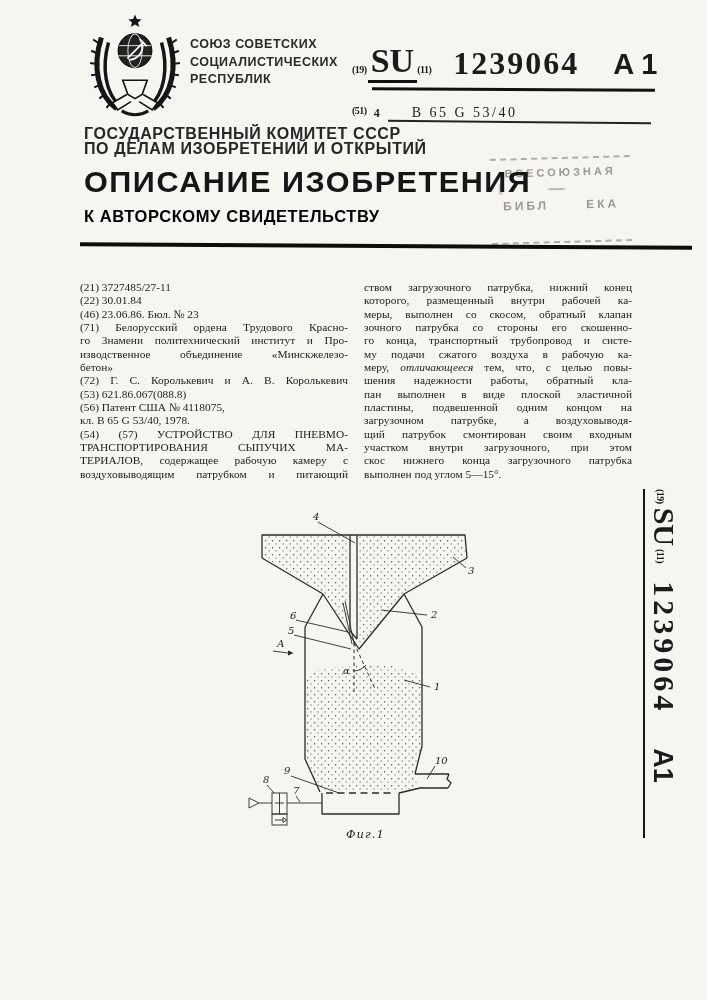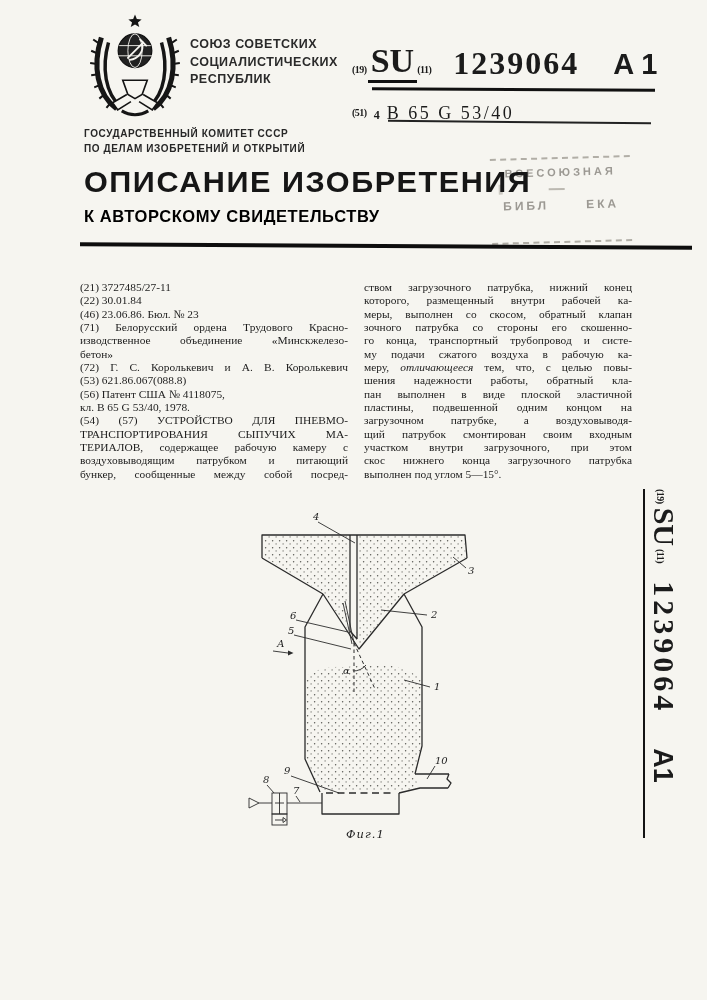--- a/index.html
+++ b/index.html
@@ -23,27 +23,27 @@
   .su  { font-size:34px; font-weight:bold; line-height:1; padding:0 3px 2px 3px;
          border-bottom:3px solid #111; margin-left:1px; }
   .num { font-size:32px; font-weight:bold; line-height:1; letter-spacing:2px; margin-left:22px; padding-bottom:4px; }
   .kind{ font-size:29px; font-weight:bold; line-height:1; margin-left:34px; padding-bottom:4px;
          font-family:"Liberation Sans", sans-serif; }
   .num-underline { position:absolute; left:372px; top:88px; width:283px; height:2.5px;
          background:#111; transform:rotate(.35deg); }
   .ipc-row { position:absolute; left:352px; top:103px; white-space:nowrap; }
   .ipc-row .tag { top:-3px; }
   .ipc-ed  { font-size:12px; font-weight:bold; margin-left:3px; }
-  .ipc-val { font-size:18px; letter-spacing:2.5px; margin-left:3px; }
+  .ipc-val { font-size:14px; letter-spacing:2.5px; margin-left:28px; }
   .ipc-underline { position:absolute; left:388px; top:121px; width:263px; height:1.6px;
          background:#222; transform:rotate(.5deg); }
   .committee {
     position:absolute; left:84px; top:126px;
     font-family:"Liberation Sans", sans-serif; font-weight:bold;
-    font-size:10px; line-height:15px; letter-spacing:.6px; color:#272727;
+    font-size:16px; line-height:15px; letter-spacing:.6px; color:#272727;
   }
   .stamp {
     position:absolute; left:491px; top:157px; width:140px; height:82px;
     transform:rotate(-1.6deg); color:#93908a; opacity:.9;
     font-family:"Liberation Sans", sans-serif;
     border-top:2px dashed #aaa79f; border-bottom:2px dashed #aaa79f;
   }
   .stamp-l1 { margin-top:7px; text-align:center; font-size:11px; font-weight:bold; letter-spacing:3px; }
   .stamp-mid { height:20px; position:relative; }
   .stamp-mid i { position:absolute; width:16px; height:2px; background:#b6b3ab; top:10px; left:58px; }
@@ -169,31 +169,31 @@
   <div class="title">ОПИСАНИЕ ИЗОБРЕТЕНИЯ</div>
   <div class="subtitle">К АВТОРСКОМУ СВИДЕТЕЛЬСТВУ</div>
   <div class="rule"></div>
 
   <div class="cols">
     <div class="col">
         <div class="line">(21)  3727485/27-11</div>
         <div class="line">(22)  30.01.84</div>
         <div class="line">(46)  23.06.86. Бюл. № 23</div>
         <div class="line j">(71) Белорусский ордена Трудового Красно-</div>
+        <div class="line j">го Знамени политехнический институт и Про-</div>
         <div class="line j">изводственное объединение «Минскжелезо-</div>
         <div class="line">бетон»</div>
         <div class="line j">(72) Г. С. Королькевич и А. В. Королькевич</div>
         <div class="line">(53)  621.86.067(088.8)</div>
         <div class="line">(56)  Патент США № 4118075,</div>
         <div class="line">кл. B 65 G 53/40, 1978.</div>
         <div class="line j">(54) (57) УСТРОЙСТВО ДЛЯ ПНЕВМО-</div>
         <div class="line j">ТРАНСПОРТИРОВАНИЯ СЫПУЧИХ МА-</div>
         <div class="line j">ТЕРИАЛОВ, содержащее рабочую камеру с</div>
         <div class="line j">воздуховыводящим патрубком и питающий</div>
-        <div class="line j">бункер, сообщенные между собой посред-</div>
       </div>
     <div class="col">
         <div class="line j">ством загрузочного патрубка, нижний конец</div>
         <div class="line j">которого, размещенный внутри рабочей ка-</div>
         <div class="line j">меры, выполнен со скосом, обратный клапан</div>
         <div class="line j">зочного патрубка со стороны его скошенно-</div>
         <div class="line j">го конца, транспортный трубопровод и систе-</div>
         <div class="line j">му подачи сжатого воздуха в рабочую ка-</div>
         <div class="line j">меру, <i>отличающееся</i> тем, что, с целью повы-</div>
         <div class="line j">шения надежности работы, обратный кла-</div>

